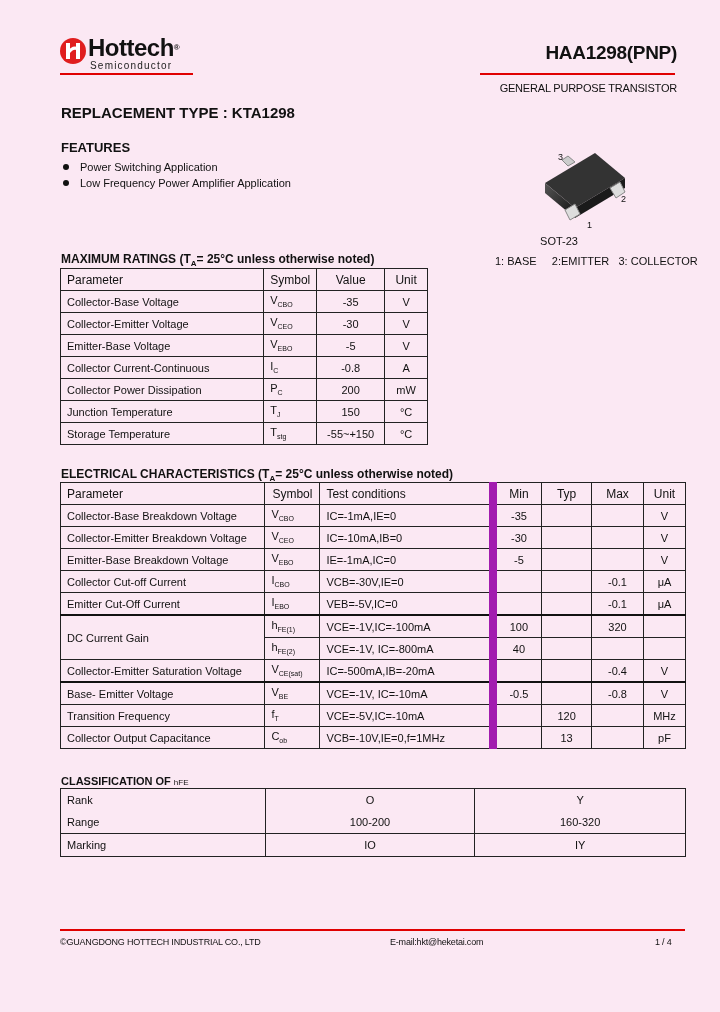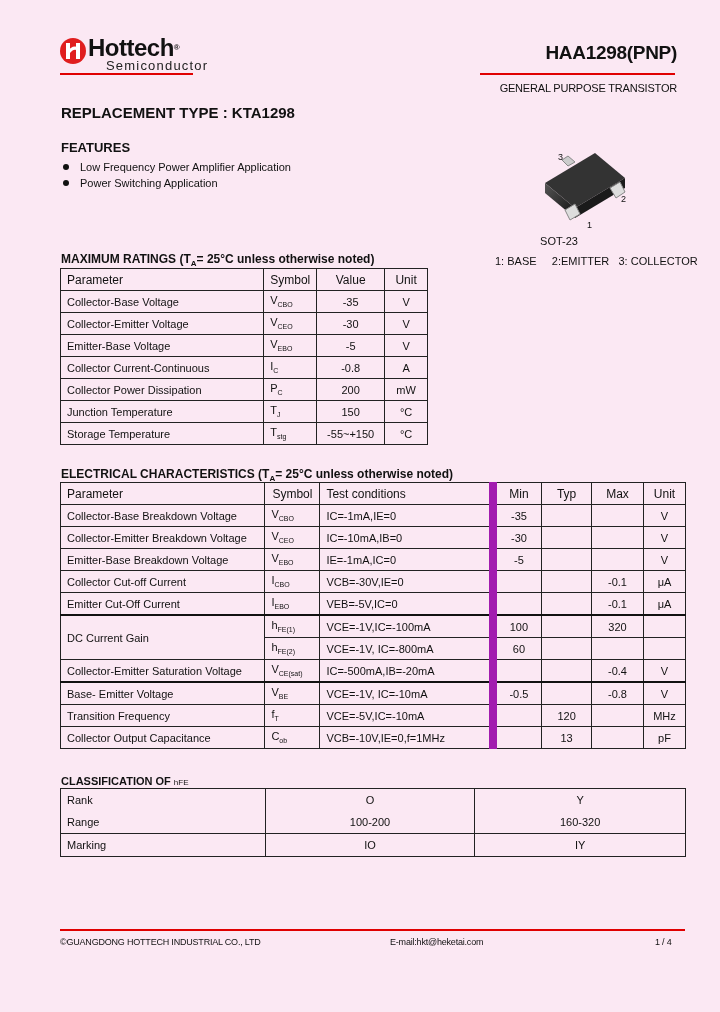--- a/index.html
+++ b/index.html
@@ -9,21 +9,21 @@
     position: relative; overflow: hidden;
   }
   .abs { position: absolute; }
   
   .logo { left: 60px; top: 36px; display: flex; align-items: flex-start; }
   .logo-mark { width: 26px; height: 26px; border-radius: 50%; background: #e01e1e; position: relative; margin-top: 2px; }
   .logo-mark svg { position: absolute; left: 0; top: 0; }
   .logo-text { margin-left: 2px; }
   .logo-name { font-size: 24px; font-weight: bold; letter-spacing: -0.5px; line-height: 24px; color: #111; }
   .logo-reg { font-size: 8px; vertical-align: top; }
-  .logo-sub { font-size: 13px; letter-spacing: 1.2px; line-height: 12px; color: #222; margin-left: 18px; }
+  .logo-sub { font-size: 10px; letter-spacing: 1.2px; line-height: 12px; color: #222; margin-left: 2px; }
   .part-title { right: 43px; top: 42px; font-size: 19px; font-weight: bold; letter-spacing: -0.3px; }
   .red-rule { height: 2px; background: #e00000; }
   .subtitle { right: 43px; top: 82px; font-size: 11px; letter-spacing: -0.2px; }
   .replacement { left: 61px; top: 104px; font-size: 15px; font-weight: bold; }
   .features-title { left: 61px; top: 140px; font-size: 13px; font-weight: bold; text-align: center; }
   .features { left: 61px; top: 159px; font-size: 11px; }
   .feature-item { display: flex; align-items: center; height: 16px; }
   .bullet { width: 6px; height: 6px; border-radius: 50%; background: #111; margin-right: 11px; margin-left: 2px; }
   
   .pkg { left: 540px; top: 148px; }
@@ -62,25 +62,25 @@
 <div class="abs part-title">HAA1298(PNP)</div>
 <div class="abs red-rule" style="left:60px; top:73px; width:133px;"></div>
 <div class="abs red-rule" style="left:480px; top:73px; width:195px;"></div>
 <div class="abs subtitle">GENERAL PURPOSE TRANSISTOR</div>
 
 <div class="abs replacement">REPLACEMENT TYPE : KTA1298</div>
 <div class="abs features-title">FEATURES</div>
 <div class="abs features">
   <div class="feature-item">
       <span class="bullet"></span>
-      <span>Low Frequency Power Amplifier Application</span>
+      <span>Power Switching Application</span>
     </div>
   <div class="feature-item">
       <span class="bullet"></span>
-      <span>Power Switching Application</span>
+      <span>Low Frequency Power Amplifier Application</span>
     </div>
 </div>
 
 <div class="abs pkg">
   <svg width="100" height="85" viewBox="0 0 100 85">
     <defs>
       <linearGradient id="body" x1="0" y1="0" x2="1" y2="1">
         <stop offset="0" stop-color="#555"></stop>
           <stop offset="1" stop-color="#111"></stop>
       </linearGradient>
@@ -238,21 +238,21 @@
         <td class="sym">h<sub>FE(1)</sub></td>
         <td>VCE=-1V,IC=-100mA</td>
         <td class="c thick-l">100</td>
         <td class="c"></td>
         <td class="c">320</td>
         <td class="c"></td>
       </tr>
       <tr>
         <td class="sym">h<sub>FE(2)</sub></td>
         <td>VCE=-1V, IC=-800mA</td>
-        <td class="c thick-l">60</td>
+        <td class="c thick-l">40</td>
         <td class="c"></td>
         <td class="c"></td>
         <td class="c"></td>
       </tr>
       <tr>
         <td>Collector-Emitter Saturation Voltage</td>
         <td class="sym">V<sub>CE(sat)</sub></td>
         <td>IC=-500mA,IB=-20mA</td>
         <td class="c thick-l"></td>
         <td class="c"></td>

